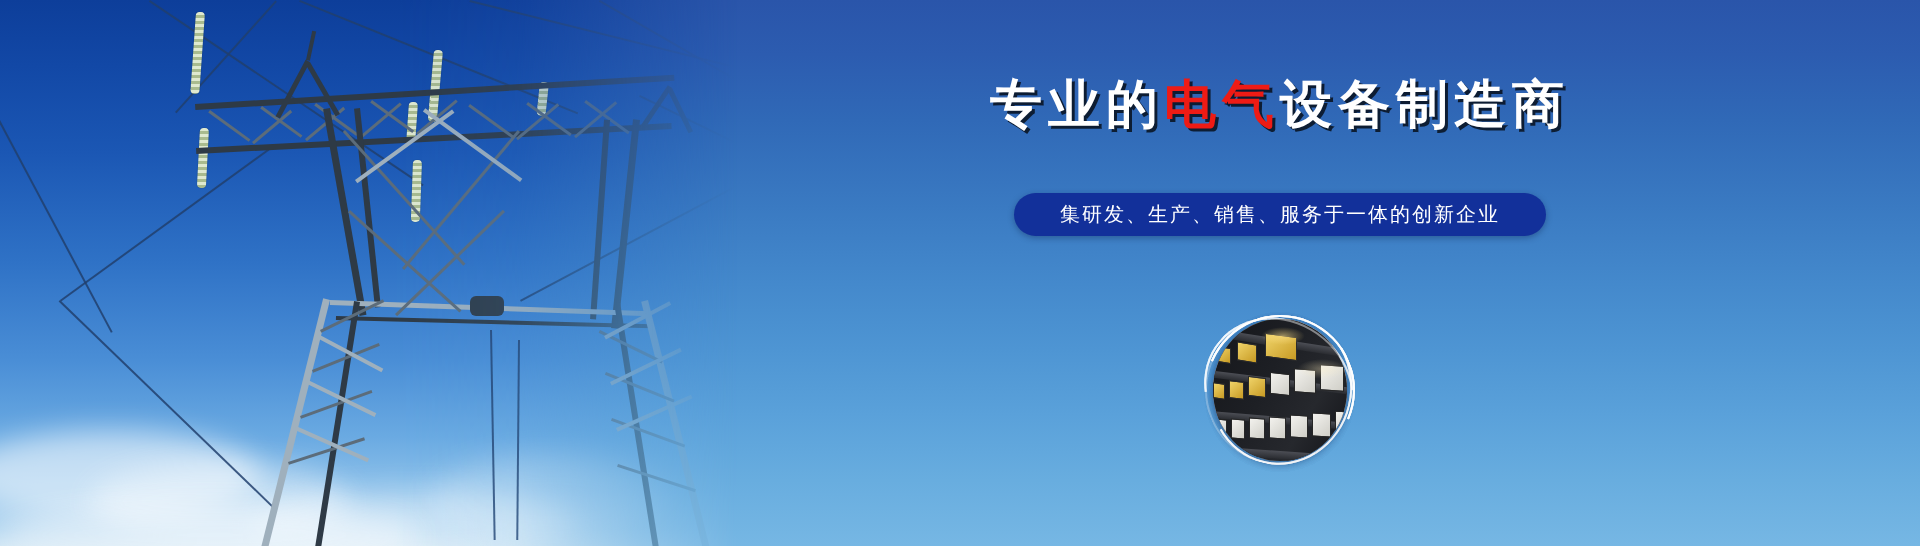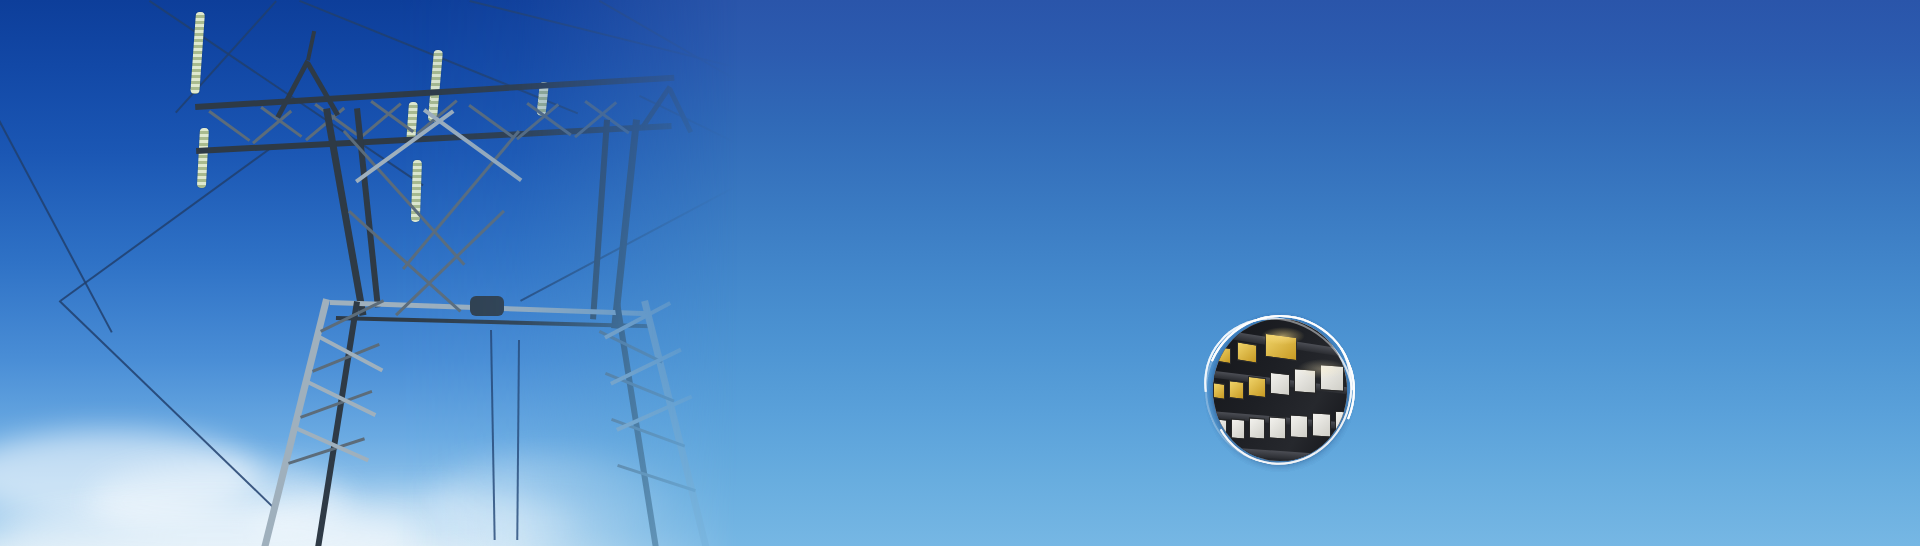--- a/index.html
+++ b/index.html
@@ -251,21 +251,27 @@
 
       <div class="wire" style="left:492px; top:330px; width:210px; transform:rotate(89deg);"></div>
       <div class="wire" style="left:520px; top:340px; width:200px; transform:rotate(90.5deg);"></div>
 
       <div class="bar" style="left:470px; top:296px; width:34px; height:20px; border-radius:6px;"></div>
     </div>
   </div>
 
   <div class="content">
 
-
+    <div class="headline">
+      <span>专业的</span><span class="hl">电气</span><span>设备制造商</span>
+    </div>
+
+    <div class="pill">
+      <span>集研发、生产、销售、服务于一体的创新企业</span>
+    </div>
 
 
     <div class="circles">
 
       <div class="circle-wrap">
         <div class="circle-photo">
           <div class="pic-building">
 
             <div class="bld-face" style="left:2px;  top:60px; width:30px; height:38px;"></div>
             <div class="bld-face" style="left:30px; top:52px; width:18px; height:46px;"></div>

